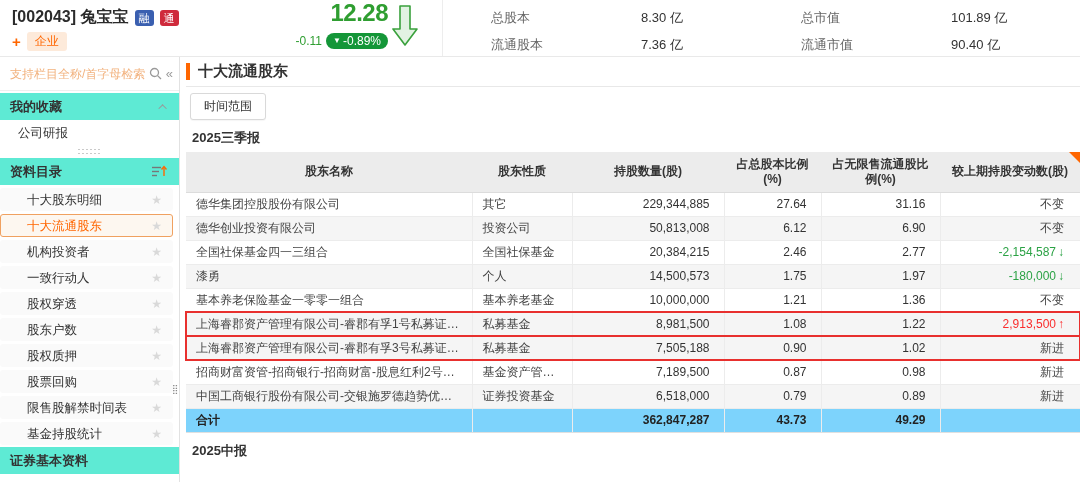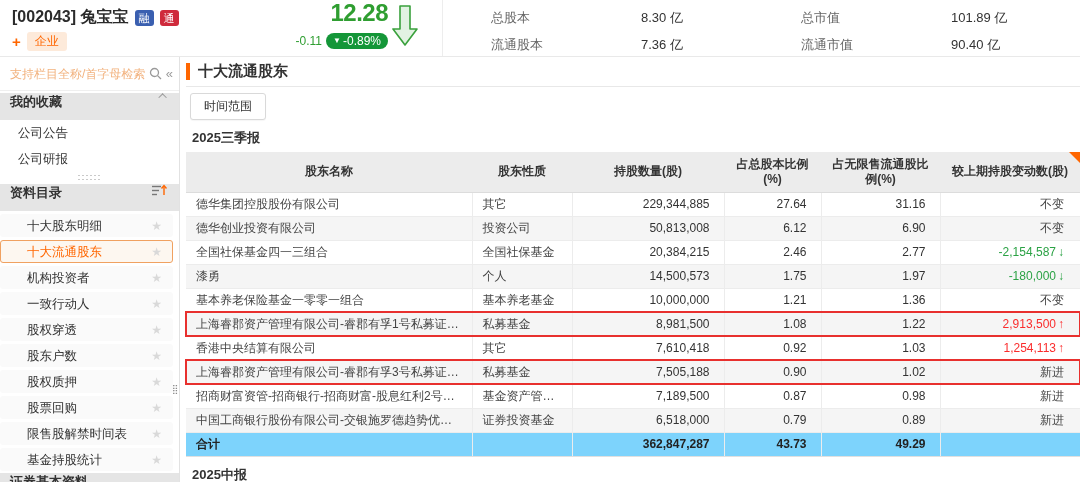--- a/index.html
+++ b/index.html
@@ -39,21 +39,21 @@
   .stat-label{font-size:13px;color:#666;}
   .stat-value{font-size:13px;color:#333;}
   
   .page-body{display:flex;height:425px;position:relative;}
   
   .sidebar{width:180px;border-right:1px solid #e2e2e2;overflow:hidden;position:relative;background:#fff;flex:none;}
   .search-row{height:34px;display:flex;align-items:center;border-bottom:1px solid #efefef;padding:0 6px 0 10px;gap:4px;}
   .search-input{flex:1;border:none;outline:none;font-size:12px;min-width:0;color:#333;}
   .search-input::placeholder{color:#f2b27e;}
   .collapse{color:#9a9a9a;font-size:13px;cursor:pointer;}
-  .section-header{height:27px;background:#e5e5e5;display:flex;align-items:flex-start;justify-content:space-between;
+  .section-header{height:27px;background:#5eead4;display:flex;align-items:center;justify-content:space-between;
     padding:0 12px 0 10px;font-size:13px;font-weight:bold;color:#333;margin-top:2px;cursor:pointer;}
   .chevron-up{width:6px;height:6px;border-left:1.5px solid #999;border-top:1.5px solid #999;transform:rotate(45deg) translateY(2px);}
   .fav-item{height:26px;line-height:26px;padding-left:18px;font-size:12.5px;color:#333;cursor:pointer;}
   .dir-item{position:relative;height:23px;line-height:23px;margin:3px 6px 0 0;padding-left:26px;
     font-size:12.5px;color:#333;background:#fafafa;border:1px solid transparent;border-radius:3px;cursor:pointer;
     white-space:nowrap;overflow:hidden;}
   .dir-item.selected{color:var(--accent);border-color:#f0a160;background:#fdf7f0;}
   .star{position:absolute;right:10px;top:0;color:#d9d9d9;font-size:12px;}
   .h-splitter{height:10px;display:flex;align-items:center;justify-content:center;cursor:row-resize;}
   .h-splitter .dotrows{color:#8a8a8a;font-size:9px;line-height:4px;letter-spacing:1px;text-align:center;}
@@ -140,21 +140,20 @@
           <line x1="8.6" y1="8.6" x2="12" y2="12" stroke="#9a9a9a" stroke-width="1.3"></line>
         </svg>
       </span>
       <span class="collapse">«</span>
     </div>
     <div>
         <div class="section-header">
           <span>我的收藏</span>
           <span class="chevron-up"></span>
         </div>
-        <div class="fav-item"><span>公司公告</span></div>
         <div class="fav-item"><span>公司研报</span></div>
         <div class="h-splitter">
           <div class="dotrows">
             <div>······</div>
             <div>······</div>
           </div>
         </div>
         <div class="section-header">
           <span>资料目录</span>
           <span>
@@ -256,28 +255,20 @@
               <td class="chg-cell"><span>不变</span></td>
             </tr>
             <tr class="even hl">
               <td>上海睿郡资产管理有限公司-睿郡有孚1号私募证券投资基金</td>
               <td>私募基金</td>
               <td class="num">8,981,500</td>
               <td class="num">1.08</td>
               <td class="num">1.22</td>
               <td class="chg-cell"><span class="chg-up">2,913,500</span><span class="arr chg-up">↑</span></td>
             </tr>
-            <tr class="odd">
-              <td>香港中央结算有限公司</td>
-              <td>其它</td>
-              <td class="num">7,610,418</td>
-              <td class="num">0.92</td>
-              <td class="num">1.03</td>
-              <td class="chg-cell"><span class="chg-up">1,254,113</span><span class="arr chg-up">↑</span></td>
-            </tr>
             <tr class="even hl">
               <td>上海睿郡资产管理有限公司-睿郡有孚3号私募证券投资基金</td>
               <td>私募基金</td>
               <td class="num">7,505,188</td>
               <td class="num">0.90</td>
               <td class="num">1.02</td>
               <td class="chg-cell"><span>新进</span></td>
             </tr>
             <tr class="odd">
               <td>招商财富资管-招商银行-招商财富-股息红利2号集合资产管...</td>

